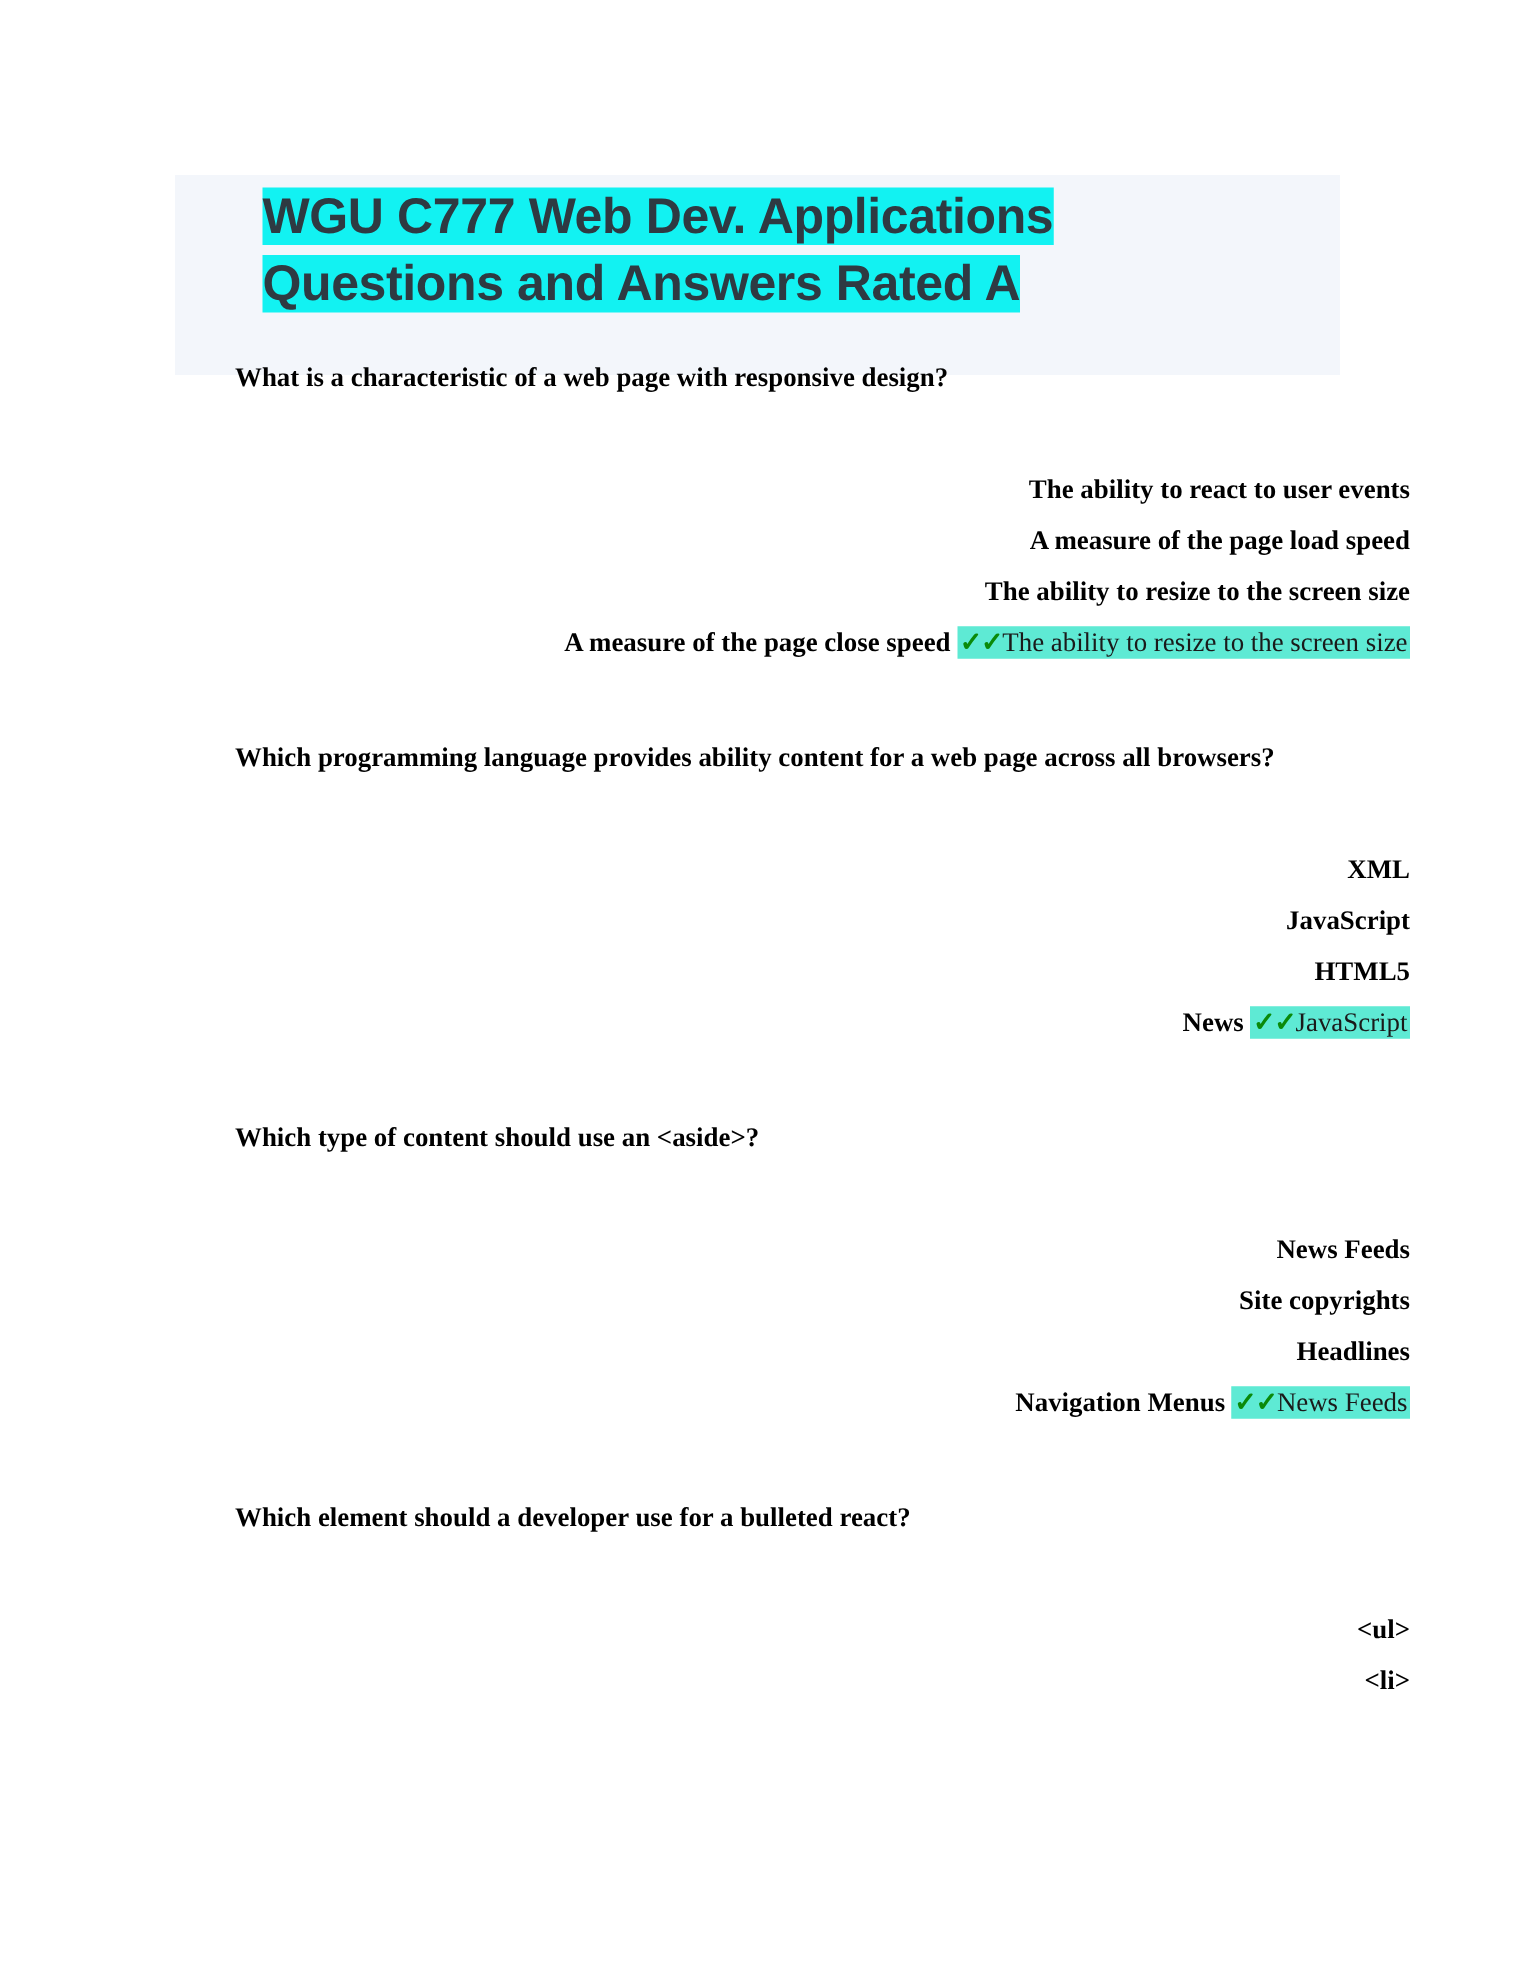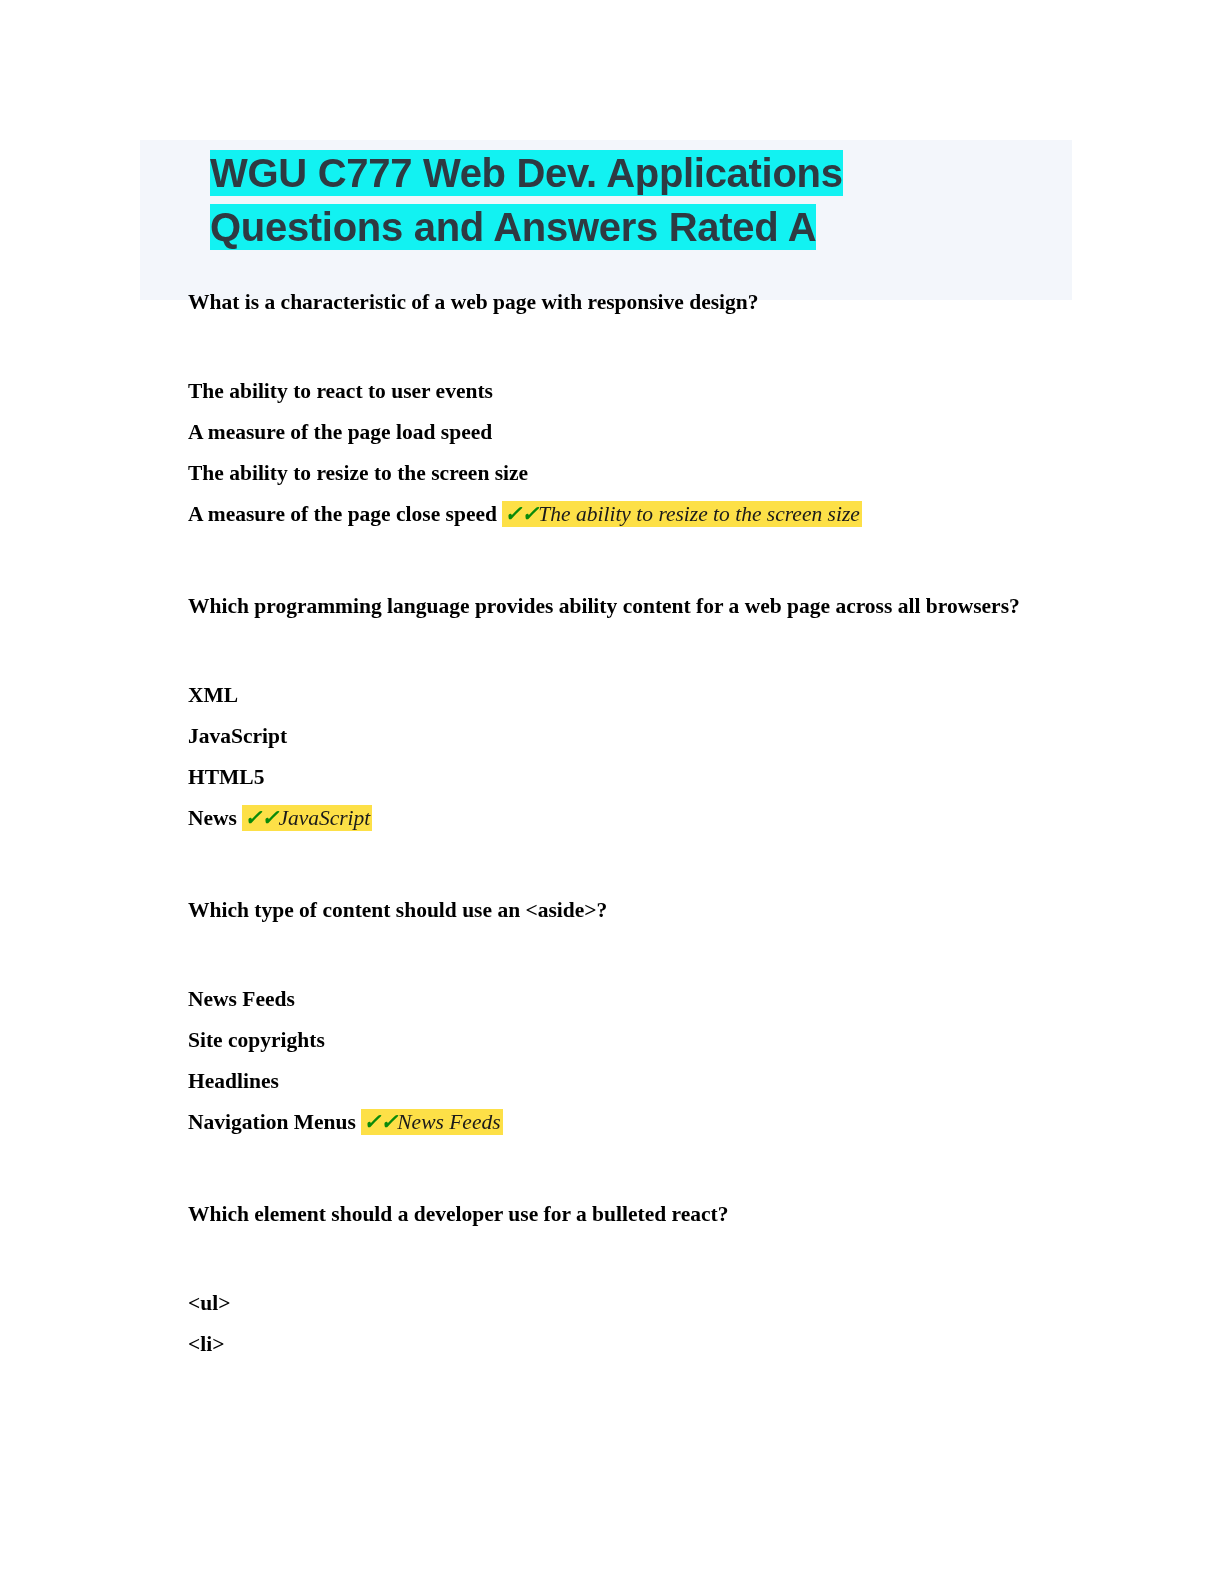--- a/index.html
+++ b/index.html
@@ -67,27 +67,27 @@
     padding: 0;
   }
   .spacer-sm { height: 56px; }
   .spacer-md { height: 58px; }
   .option {
     font-size: 21.5px;
     font-weight: bold;
     line-height: 41px;
     margin: 0;
     white-space: nowrap;
+    text-align: right;
   }
   .answer-hl {
-    background: #fde047;
+    background: #5eead4;
     font-weight: normal;
     color: #1a1a1a;
     padding: 1px 2px;
-    font-style: italic;
   }
   .check {
     color: #0a8a0a;
     font-weight: bold;
     letter-spacing: -1px;
   }
   .ans-text {
     font-family: "Liberation Serif", serif;
     font-weight: normal;
   }

